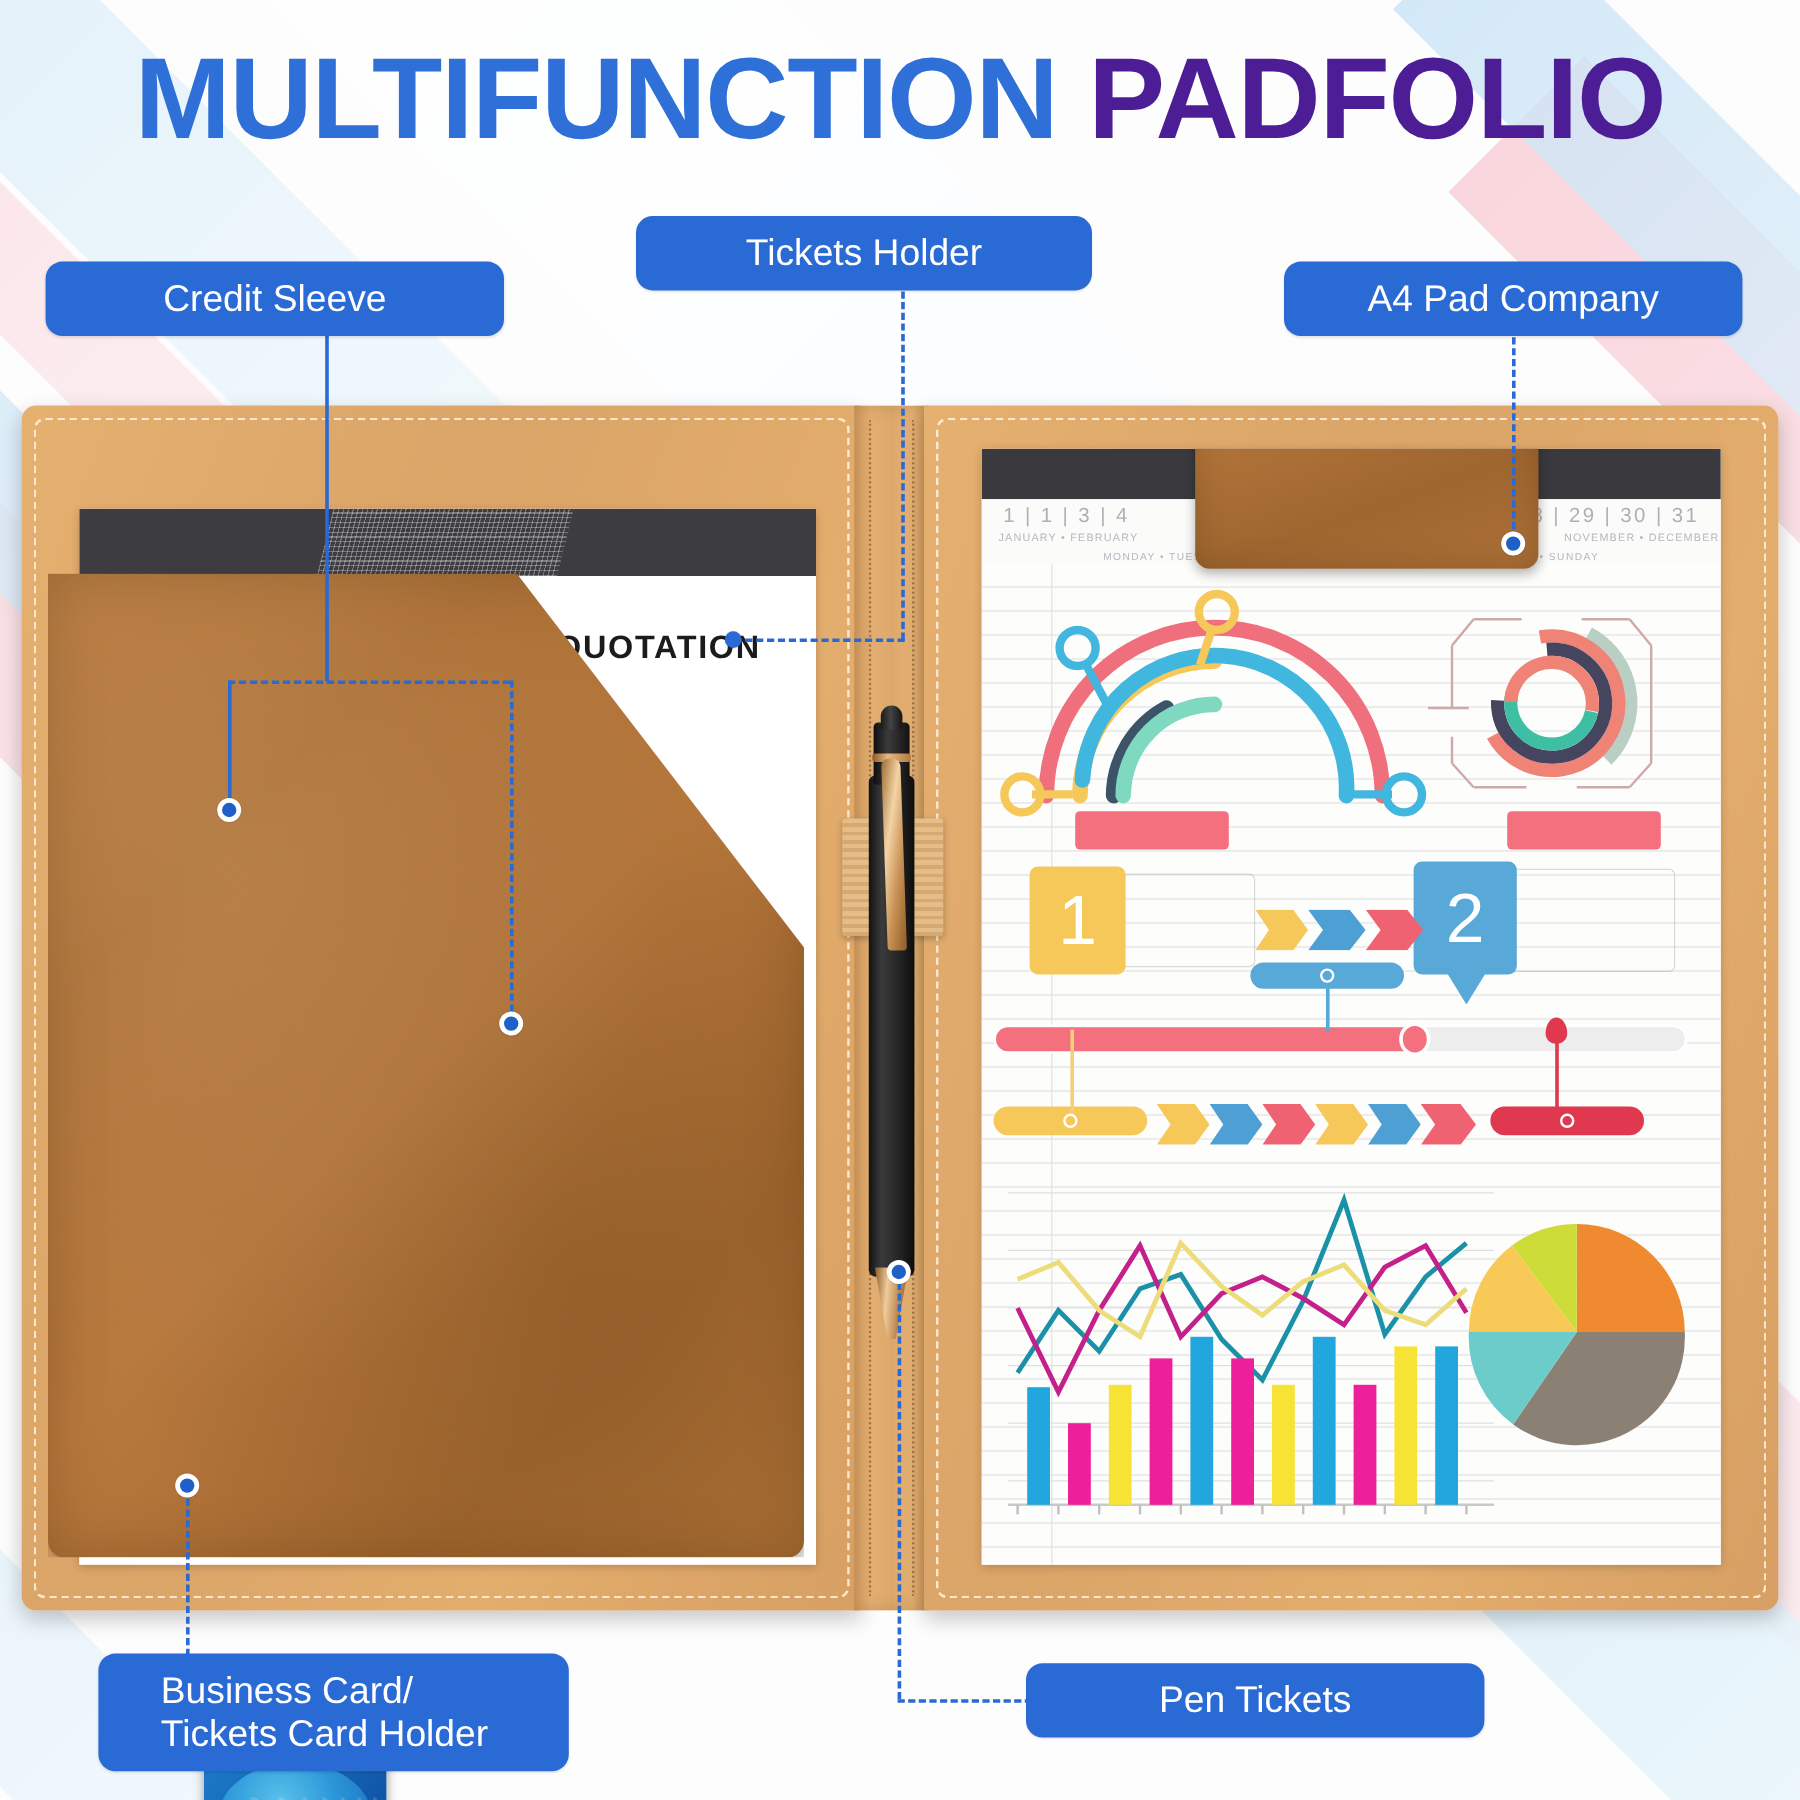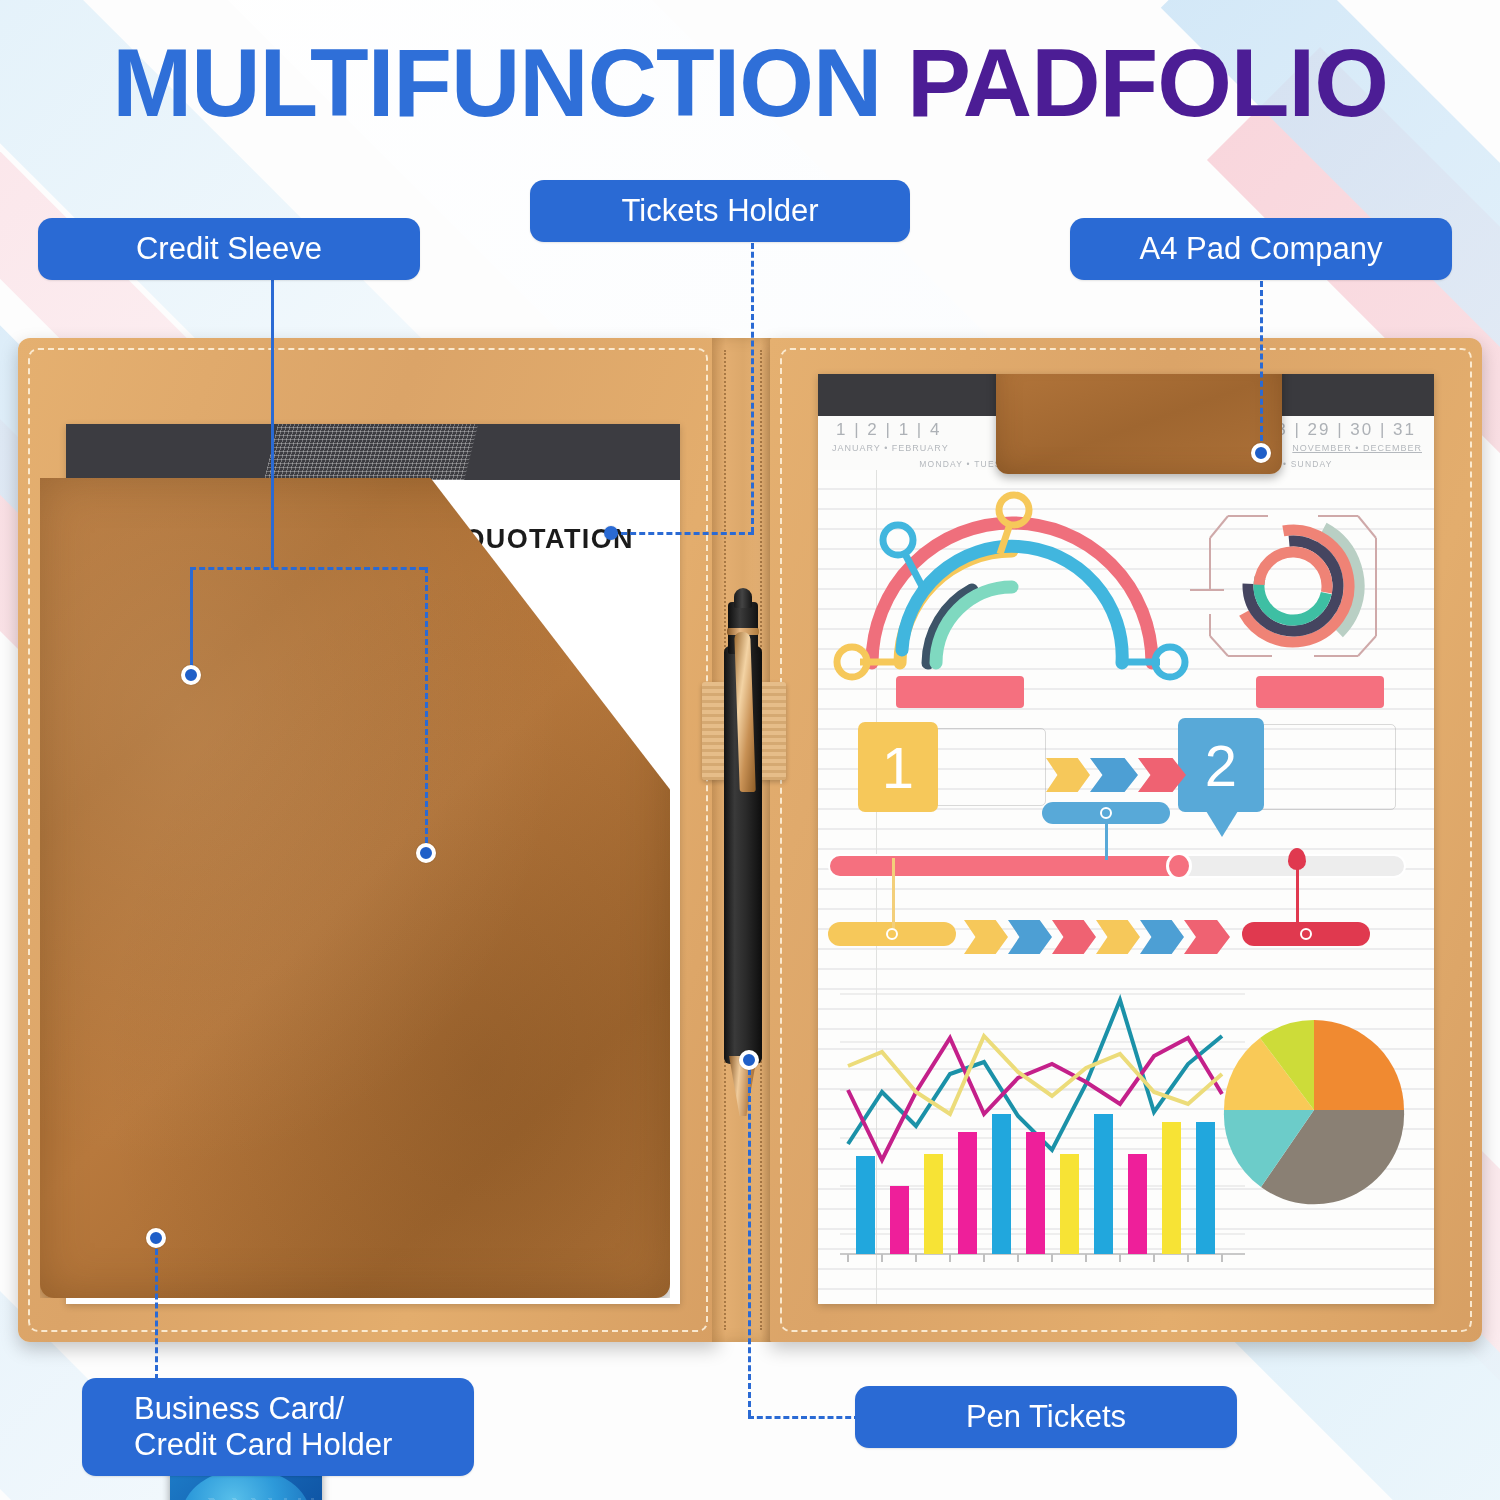--- a/index.html
+++ b/index.html
@@ -172,21 +172,21 @@
     position:absolute; top:4px; font-size:17px; color:#adb1b6;
     letter-spacing:2px; white-space:nowrap;
   }
   .cal-nums.l { left:18px; }
   .cal-nums.r { right:18px; }
   .cal-months {
     position:absolute; top:27px; font-size:9px; color:#b4b8bd;
     letter-spacing:1px; white-space:nowrap;
   }
   .cal-months.l { left:14px; }
-  .cal-months.r { right:12px;text-decoration:underline; }
+  .cal-months.r { right:1px; }
   .cal-days {
     position:absolute; top:43px; left:0; width:100%; text-align:center;
     font-size:8.5px; color:#b4b8bd; letter-spacing:1.2px; white-space:nowrap;
   }
   .pad-lines {
     position:absolute; left:0; top:96px; width:100%; height:834px;
     background:repeating-linear-gradient(180deg,#fdfdfc 0 18px,#ececed 18px 20px);
   }
   .pad-margin {
     position:absolute; left:58px; top:96px; width:0; height:834px;
@@ -330,21 +330,21 @@
     <div class="pen-tip"></div>
   </div>
 
   <div class="cover right">
     <div class="stitch" style="left:10px; top:10px; right:10px; bottom:10px;"></div>
 
     <div class="pad">
       <div class="pad-top"></div>
 
       <div class="pad-cal">
-        <div class="cal-nums l">1 | 2 | 1 | 4</div>
+        <div class="cal-nums l">1 | 1 | 3 | 4</div>
         <div class="cal-nums r">28 | 29 | 30 | 31</div>
         <div class="cal-months l">JANUARY  •  FEBRUARY</div>
         <div class="cal-months r">NOVEMBER  •  DECEMBER</div>
         <div class="cal-days">MONDAY  •  TUESDAY  •  WEDNESDAY  •  THURSDAY  •  FRIDAY  •  SATURDAY  •  SUNDAY</div>
       </div>
 
       <div class="pad-lines"></div>
       <div class="pad-margin"></div>
 
       <svg class="ig" style="left:14px; top:104px;" width="360" height="210" viewBox="0 0 360 210">
@@ -493,20 +493,20 @@
 <div class="pill" style="left:530px; top:180px; width:380px;">Tickets Holder</div>
 <div class="lead lead-v" style="left:751px; top:234px; height:299px;"></div>
 <div class="lead lead-h" style="left:612px; top:532px; width:142px;"></div>
 <div class="dot plain" style="left:604px; top:526px;"></div>
 
 <div class="pill" style="left:1070px; top:218px; width:382px;">A4 Pad Company</div>
 <div class="lead lead-v" style="left:1260px; top:272px; height:178px;"></div>
 <div class="dot" style="left:1251px; top:443px;"></div>
 
 <div class="pill" style="left:82px; top:1378px; width:392px; text-align:left; padding-left:52px;">Business Card/
-Credit Card Holder</div>
+Tickets Card Holder</div>
 <div class="lead lead-v" style="left:155px; top:1240px; height:140px;"></div>
 <div class="dot" style="left:146px; top:1228px;"></div>
 
 <div class="pill" style="left:855px; top:1386px; width:382px;">Pen Tickets</div>
 <div class="lead lead-v" style="left:748px; top:1060px; height:356px;"></div>
 <div class="lead lead-h" style="left:748px; top:1416px; width:112px;"></div>
 <div class="dot" style="left:739px; top:1050px;"></div>
 
 </body></html>

